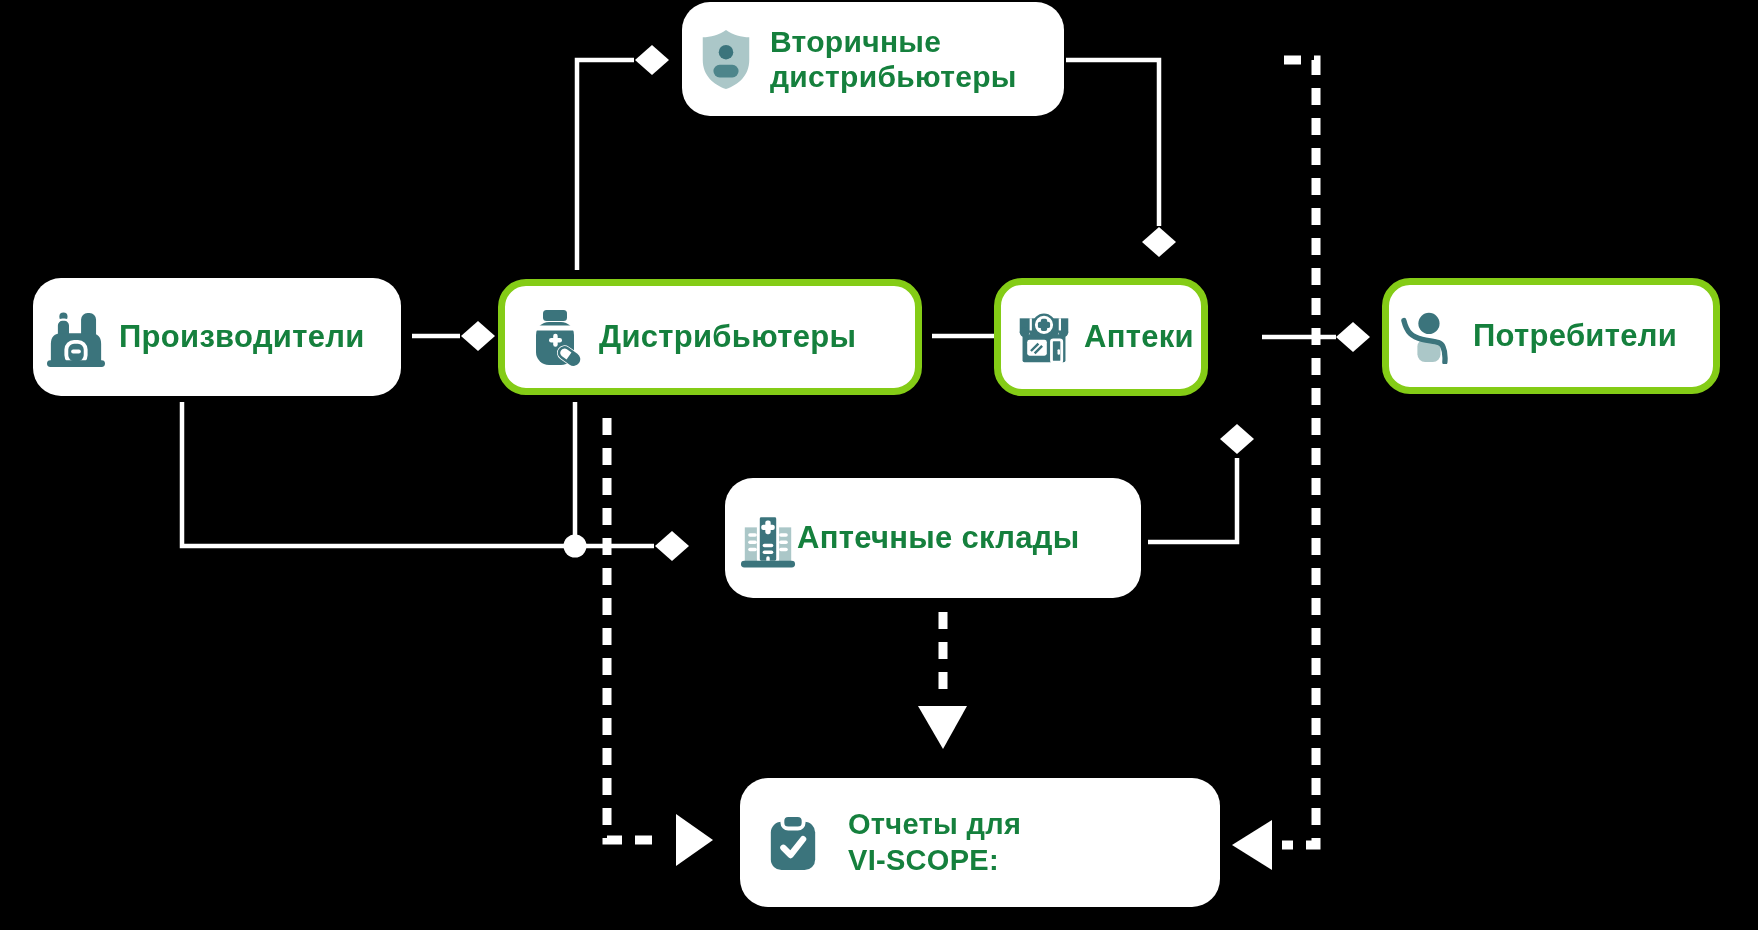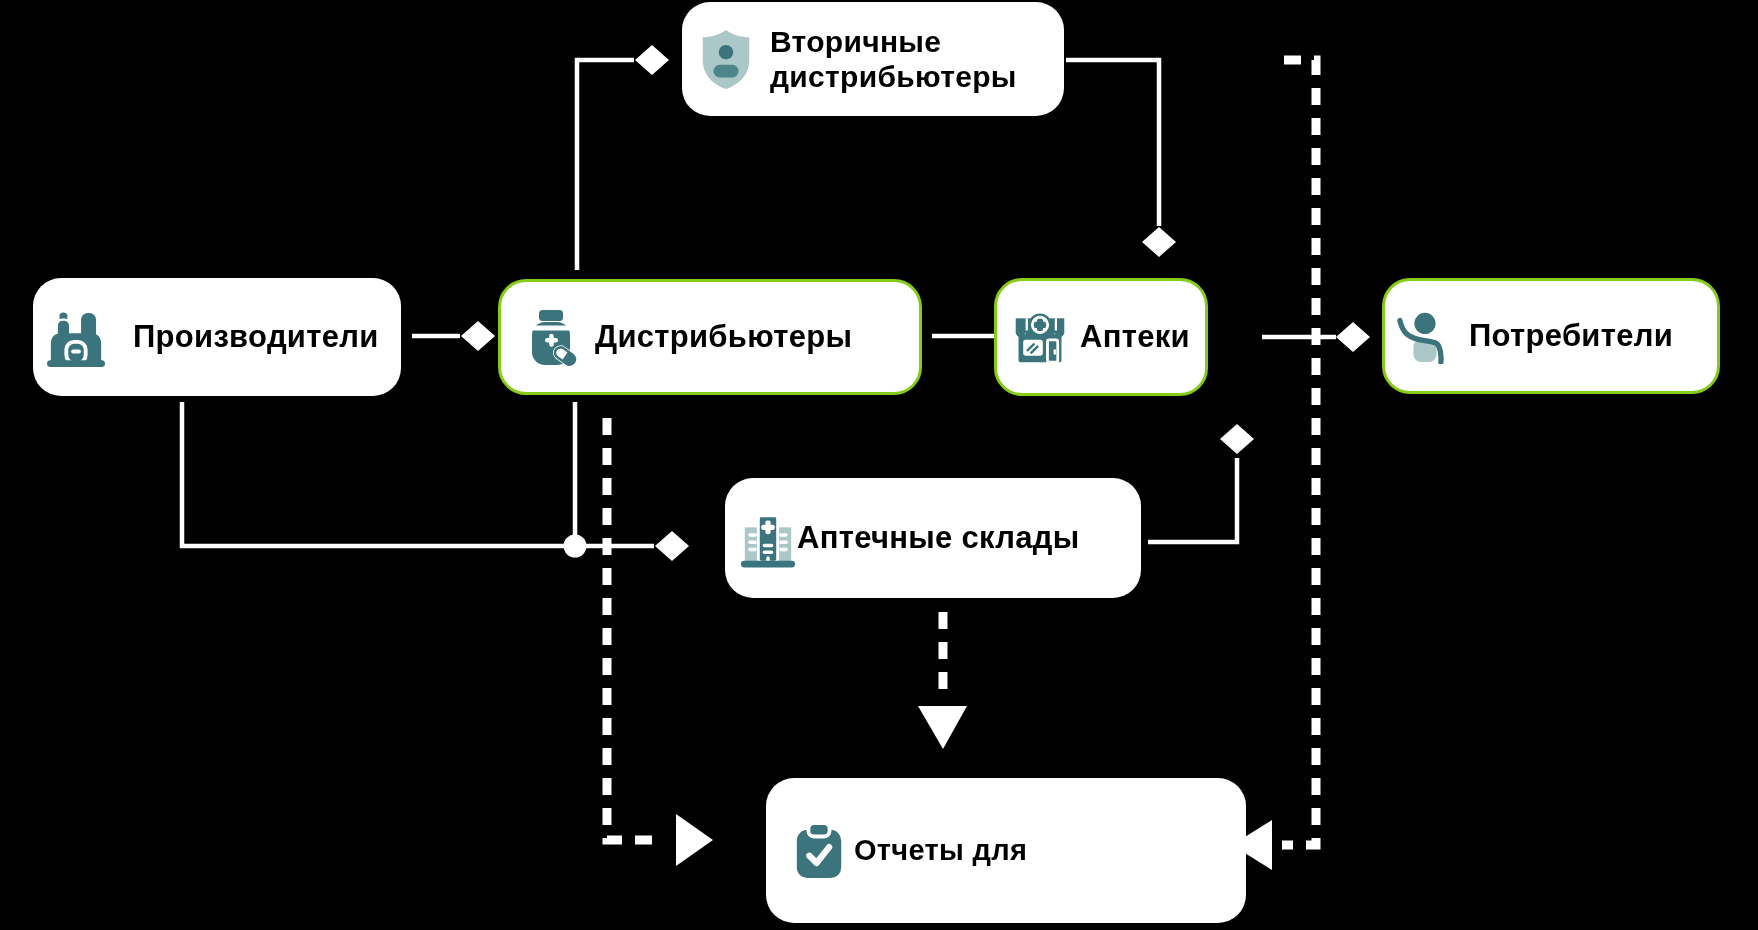--- a/index.html
+++ b/index.html
@@ -7,23 +7,23 @@
     position:relative;width:1758px;height:930px;background:#000;overflow:hidden;
     font-family:"Liberation Sans",sans-serif;
   }
   svg.wires{position:absolute;left:0;top:0;}
   .wire-solid{stroke:#fff;stroke-width:4.5;fill:none;}
   .wire-dash{stroke:#fff;stroke-width:9;fill:none;stroke-dasharray:17 13;}
   .wire-mark{fill:#fff;stroke:none;}
   .node{
     position:absolute;background:#fff;border-radius:28px;
     display:flex;align-items:center;box-sizing:border-box;
-    color:#000000;font-weight:700;font-size:31px;letter-spacing:.3px;
+    color:#15803d;font-weight:700;font-size:31px;letter-spacing:.3px;
   }
-  .node.bordered{border:3px solid #84cc16;}
+  .node.bordered{border:7px solid #84cc16;}
   .node .lbl{display:block;}
   .ic{flex:0 0 auto;display:block;}
   .ic-dark{fill:#3b747c;}
   .ic-light{fill:#abc7c8;}
   .ic-mid{fill:#4d858b;}
   .multiline{line-height:1.18;}
   #node-reports .rep-lines{line-height:1.22;font-size:29px;}
 </style>
 </head>
 <body>
@@ -63,21 +63,21 @@
 
   <div class="node" style="left:682px;top:2px;width:382px;height:114px;padding-left:18px;gap:18px;font-size:30px;">
     <svg class="ic" width="52" height="62" viewBox="0 0 52 64">
       <path class="ic-light" d="M26 2 C33 7 42 9.5 50 9.5 L50 33 C50 49 39 58.5 26 63 C13 58.5 2 49 2 33 L2 9.5 C10 9.5 19 7 26 2 Z"></path>
       <circle class="ic-dark" cx="26" cy="25" r="7.5"></circle>
       <rect class="ic-mid" x="13" y="38" width="26" height="13" rx="6.5"></rect>
     </svg>
     <span class="lbl multiline">Вторичные дистрибьютеры</span>
   </div>
 
-  <div class="node" style="left:33px;top:278px;width:368px;height:118px;padding-left:14px;gap:28px;">
+  <div class="node" style="left:33px;top:278px;width:368px;height:118px;padding-left:14px;gap:14px;">
     <svg class="ic" width="58" height="62" viewBox="0 0 60 62">
       <circle class="ic-dark" cx="17" cy="10" r="5.5" stroke="#fff" stroke-width="2.5"></circle>
       <rect class="ic-dark" x="10" y="13" width="14" height="24" rx="6" stroke="#fff" stroke-width="2.5"></rect>
       <rect class="ic-dark" x="34" y="5" width="18" height="32" rx="8" stroke="#fff" stroke-width="2.5"></rect>
       <path class="ic-dark" d="M4 38 Q4 27 15 27 L45 27 Q56 27 56 38 L56 58 L4 58 Z"></path>
       <rect x="20" y="36" width="20" height="22" rx="8" fill="none" stroke="#fff" stroke-width="4"></rect>
       <rect x="25" y="44" width="10" height="4" rx="2" fill="#fff"></rect>
       <rect class="ic-dark" x="0" y="55" width="60" height="7" rx="3.5"></rect>
     </svg>
     <span class="lbl">Производители</span>
@@ -146,24 +146,25 @@
       <rect x="27.2" y="13" width="5.6" height="14" rx="2.2" fill="#fff"></rect>
       <rect x="23" y="17.2" width="14" height="5.6" rx="2.2" fill="#fff"></rect>
       <rect x="24.5" y="37" width="11" height="3.6" rx="1.8" fill="#fff"></rect>
       <rect x="24.5" y="44" width="11" height="3.6" rx="1.8" fill="#fff"></rect>
       <rect x="28.2" y="50" width="3.6" height="7" rx="1.8" fill="#fff"></rect>
       <rect class="ic-dark" x="2" y="54.5" width="56" height="7" rx="3.5"></rect>
     </svg>
     <span class="lbl">Аптечные склады</span>
   </div>
 
-  <div class="node" id="node-reports" style="left:740px;top:778px;width:480px;height:145px;padding-left:26px;gap:8px;margin-left:26px;">
+  <div class="node" id="node-reports" style="left:740px;top:778px;width:480px;height:129px;padding-left:26px;gap:28px;">
     <svg class="ic" width="54" height="60" viewBox="0 0 56 62">
       <rect class="ic-dark" x="5" y="9" width="46" height="50" rx="11"></rect>
       <rect class="ic-dark" x="17" y="2" width="22" height="14" rx="6" stroke="#fff" stroke-width="4"></rect>
       <path d="M18 36 L25.5 43.5 L38.5 27" fill="none" stroke="#fff" stroke-width="6.5" stroke-linecap="round" stroke-linejoin="round"></path>
     </svg>
     <span class="rep-lines">
       <span class="lbl">Отчеты для</span>
+      <span class="lbl">VI-SCOPE:</span>
     </span>
   </div>
 
 </div>
 
 </body></html>

